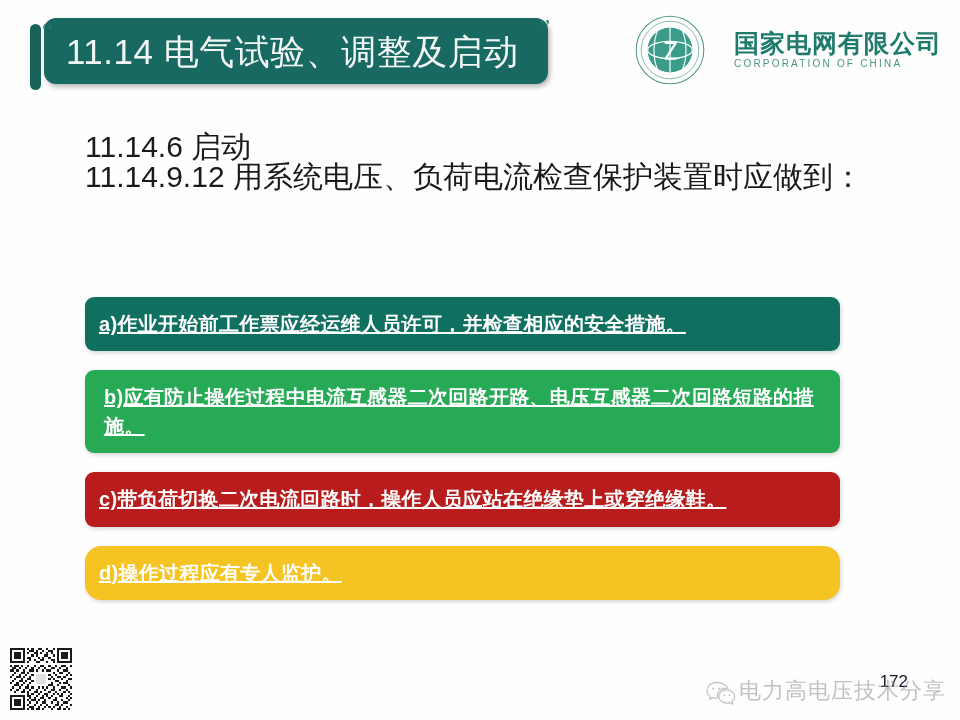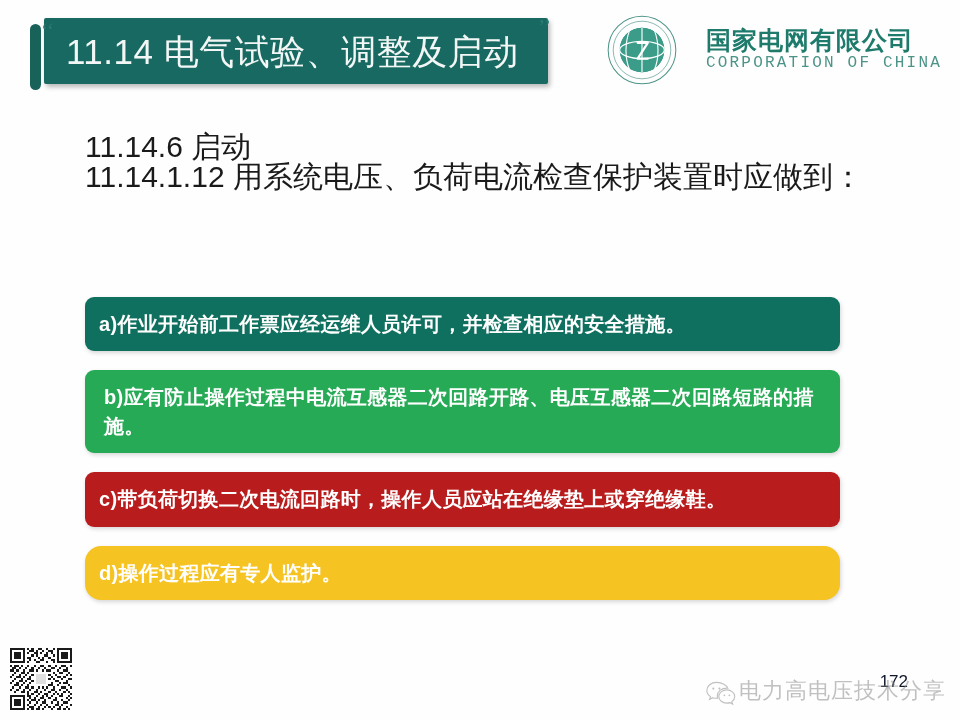--- a/index.html
+++ b/index.html
@@ -32,21 +32,21 @@
     background: #18625a;
     border-radius: 6px;
   }
   #title-plate {
     position: absolute;
     left: 14px;
     top: 0px;
     width: 504px;
     height: 66px;
     background: #176961;
-    border-radius: 2px;
+    border-radius: 12px;
     box-shadow: 2px 3px 5px rgba(0,0,0,0.28);
   }
   #title-text {
     position: absolute;
     left: 22px;
     top: 50%;
     transform: translateY(-50%);
     color: #f2f7f6;
     font-size: 35px;
     line-height: 1;
@@ -89,25 +89,25 @@
   }
   #logo-en {
     font-size: 23px;
     font-weight: bold;
     line-height: 1.05;
     letter-spacing: 2px;
     font-family: "Liberation Serif", serif;
     white-space: nowrap;
   }
   #logo-sub {
-    font-size: 16px;
+    font-size: 10px;
     line-height: 1.2;
     letter-spacing: 2.2px;
     color: #4c9487;
-    font-family: Liberation Mono, monospace;
+    font-family: Liberation Sans, sans-serif;
     white-space: nowrap;
   }
 
   
   #body-lines {
     position: absolute;
     left: 85px;
     top: 132px;
     width: 840px;
   }
@@ -129,20 +129,21 @@
   .callout {
     border-radius: 9px;
     color: #ffffff;
     font-size: 20px;
     font-weight: bold;
     line-height: 1.42;
     padding: 13px 16px 13px 14px;
     box-sizing: border-box;
     box-shadow: 1px 2px 4px rgba(0,0,0,0.16);
     letter-spacing: 0.3px;
+    text-decoration: underline;
   }
   #callout-a { background: #10705f; margin-bottom: 19px; }
   #callout-b { background: #26aa55; margin-bottom: 19px; padding-left: 19px; }
   #callout-c { background: #b91c1c; margin-bottom: 19px; }
   #callout-d { background: #f5c322; border-radius: 16px; }
 
   
   #qr-code {
     position: absolute;
     left: 10px;
@@ -201,21 +202,21 @@
     <path d="M44 40 L58 40 L44 62 L58 62" fill="none" stroke="#ffffff" stroke-width="3.2" stroke-linecap="round" stroke-linejoin="round"></path>
   </svg>
   <div id="logo-wordmark">
     <div id="logo-cn">国家电网有限公司</div>
     <div id="logo-sub">CORPORATION OF CHINA</div>
   </div>
 </div>
 
 <div id="body-lines">
   <div class="body-line" id="heading-sub">11.14.6 启动</div>
-  <div class="body-line">11.14.1.12 用系统电压、负荷电流检查保护装置时应做到：</div>
+  <div class="body-line">11.14.9.12 用系统电压、负荷电流检查保护装置时应做到：</div>
 </div>
 
 <div id="callouts">
   <div class="callout" id="callout-a">a)作业开始前工作票应经运维人员许可，并检查相应的安全措施。</div>
   <div class="callout" id="callout-b">b)应有防止操作过程中电流互感器二次回路开路、电压互感器二次回路短路的措施。</div>
   <div class="callout" id="callout-c">c)带负荷切换二次电流回路时，操作人员应站在绝缘垫上或穿绝缘鞋。</div>
   <div class="callout" id="callout-d">d)操作过程应有专人监护。</div>
 </div>
 
 <svg id="qr-code" viewBox="0 0 29 29" shape-rendering="crispEdges">

